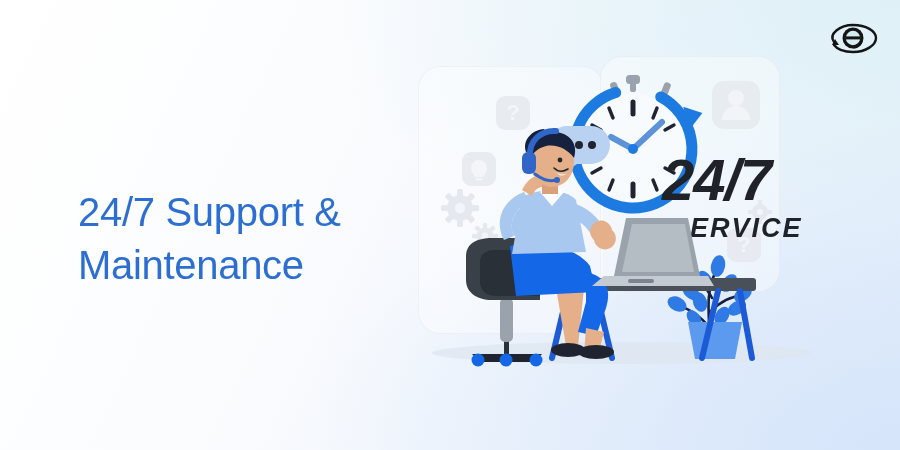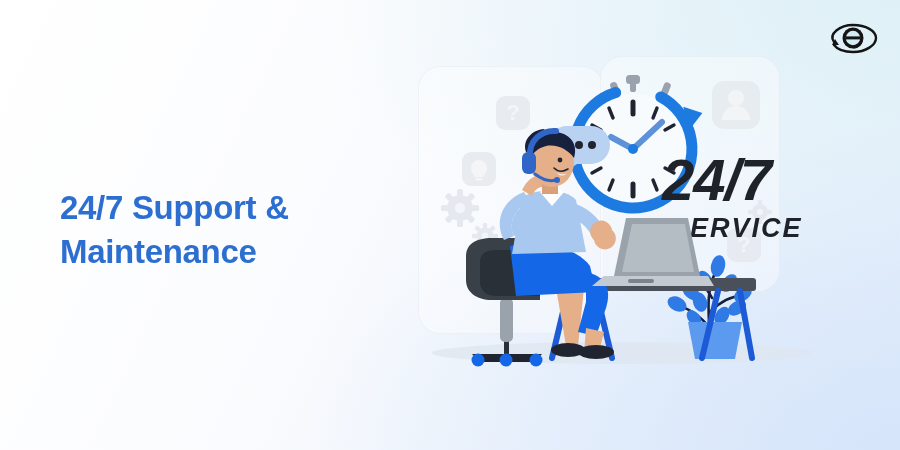--- a/index.html
+++ b/index.html
@@ -25,27 +25,27 @@
     border-radius: 22px;
     background: rgba(255,255,255,0.40);
     box-shadow: 0 0 0 1px rgba(190,205,225,0.18) inset;
   }
   #panel-left  { left: 418px; top: 66px;  width: 186px; height: 268px; }
   #panel-right { left: 600px; top: 56px;  width: 180px; height: 236px; }
 
   
   #headline {
     position: absolute;
-    left: 60px;
+    left: 78px;
     top: 186px;
     width: 320px;
     color: #2c6fd1;
-    font-size: 33px;
+    font-size: 40px;
     line-height: 1.32;
-    font-weight: 700;
+    font-weight: 400;
     letter-spacing: -0.3px;
     white-space: pre-line;
   }
 
   
   #logo { position: absolute; right: 22px; top: 18px; width: 52px; height: 44px; }
 
   
   #stage { position: absolute; left: 400px; top: 40px; width: 440px; height: 350px; }
   #stage svg { display: block; }

